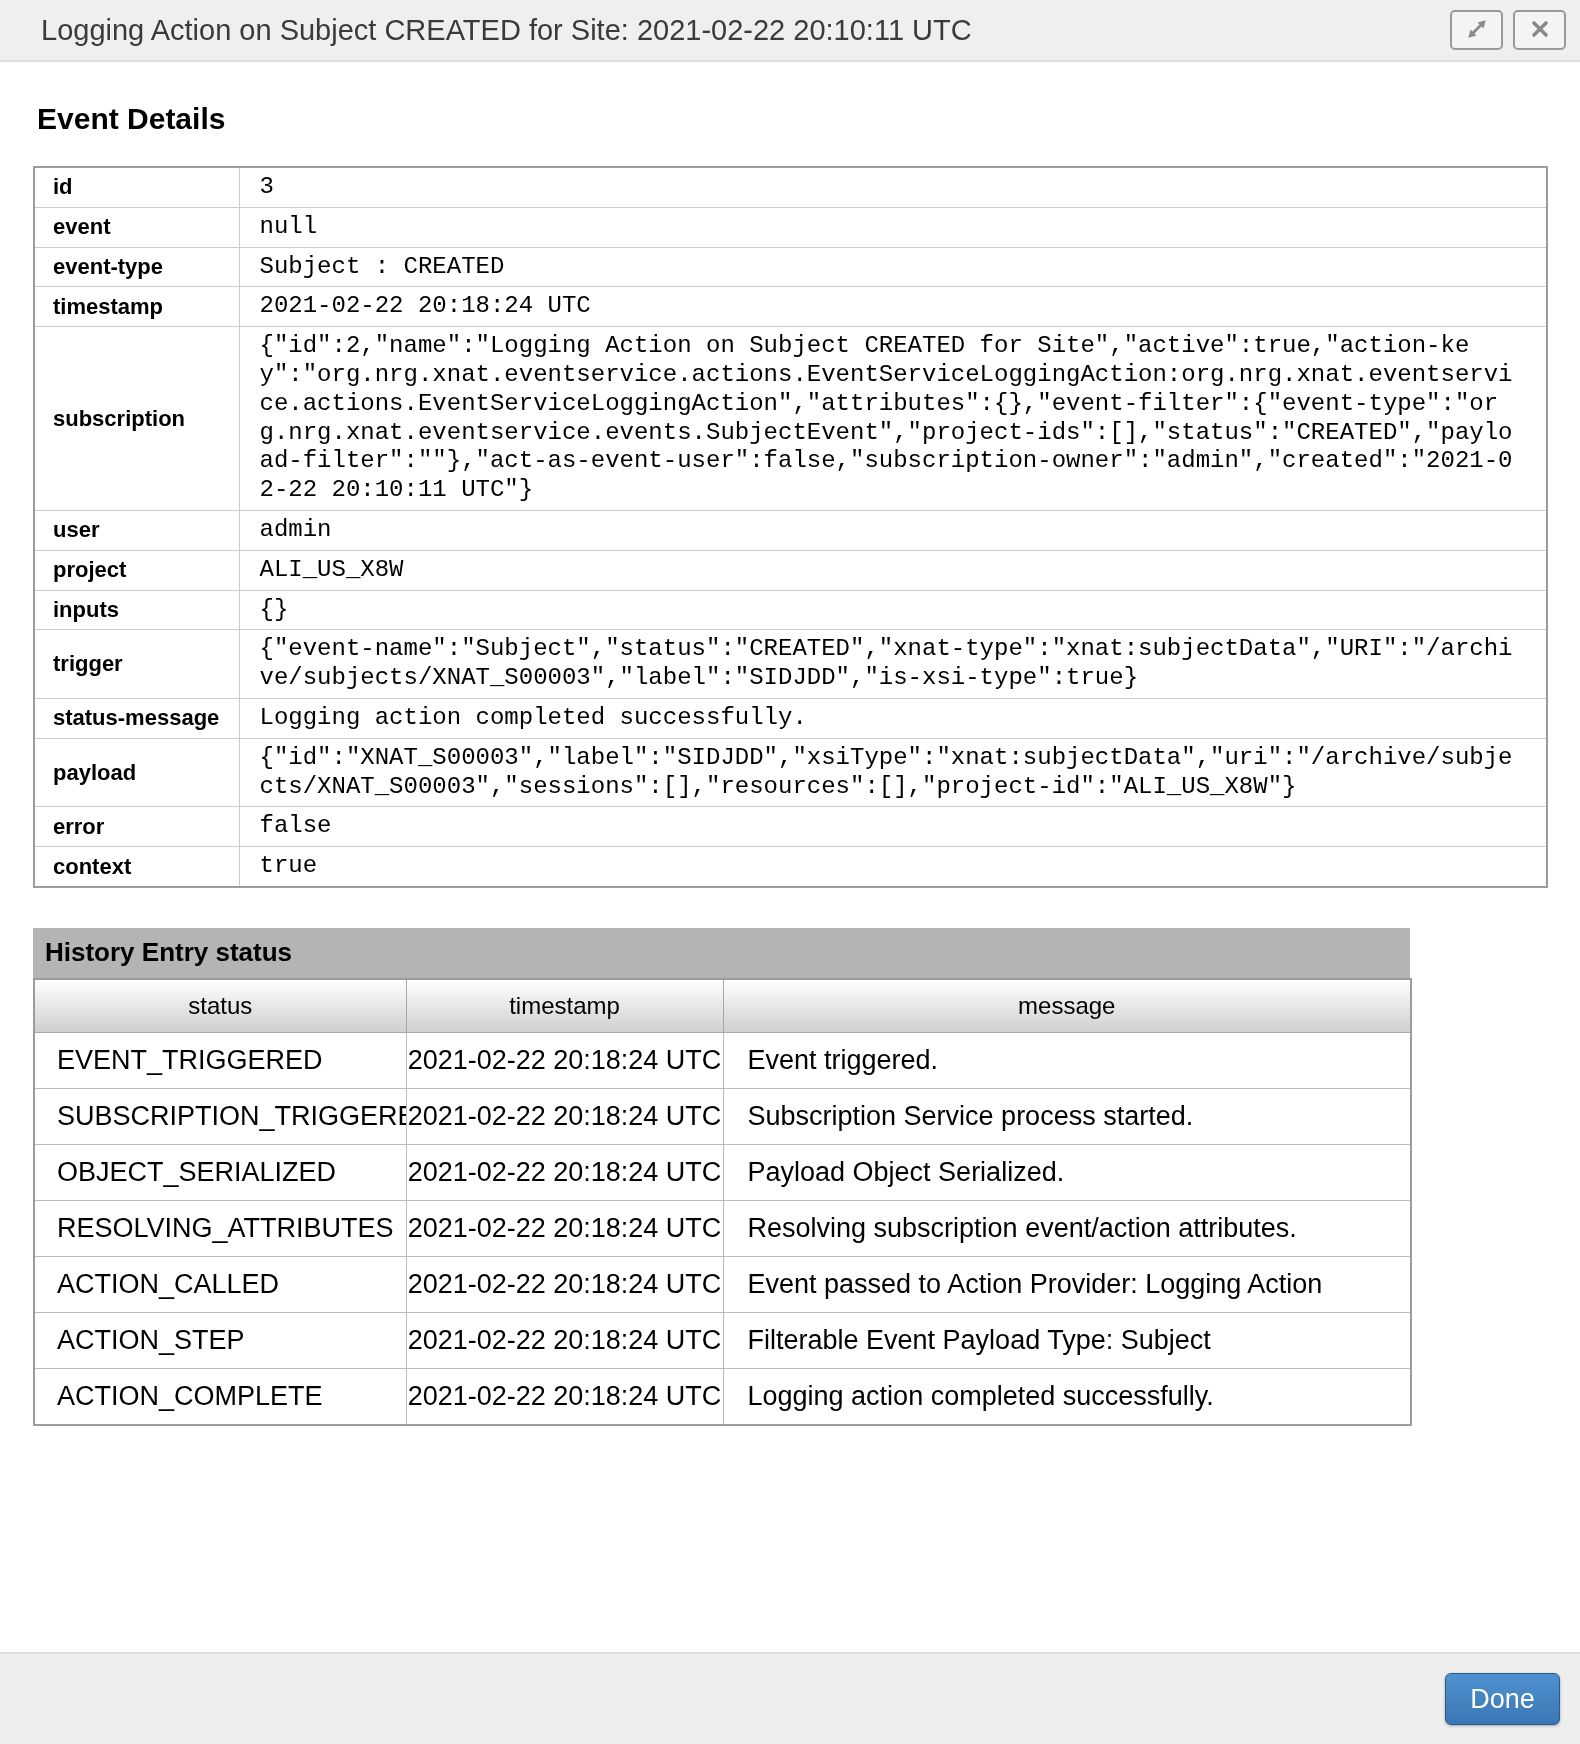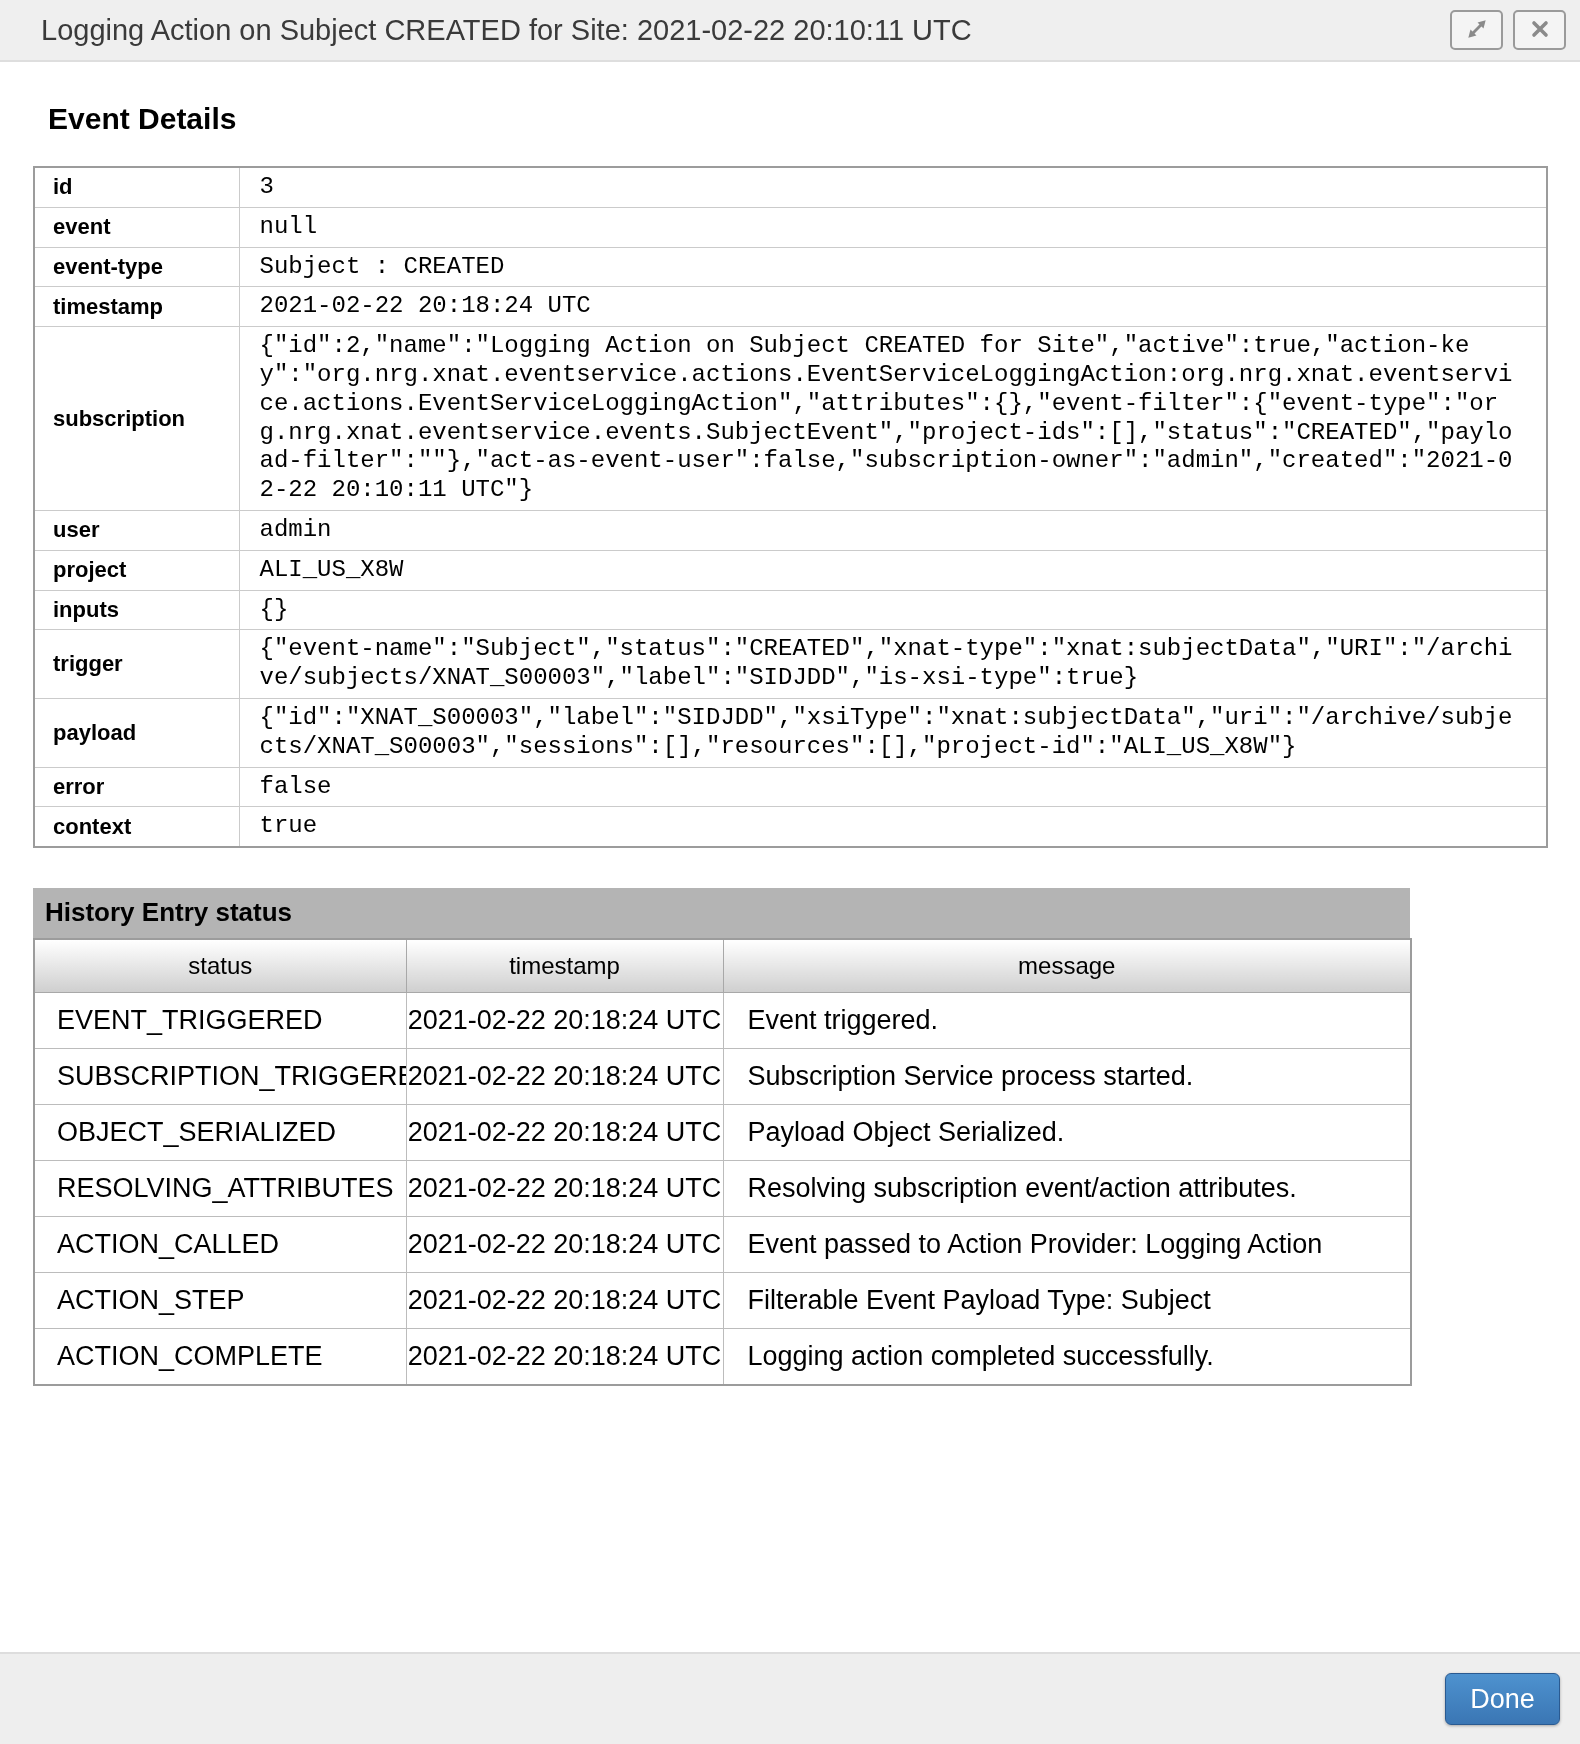--- a/index.html
+++ b/index.html
@@ -36,21 +36,21 @@
     margin-left:10px;
     cursor:pointer;
     padding:0;
   }
 
   
   .content { padding:0 30px 0 33px; }
   .ev-heading {
     font-size:30px;
     font-weight:bold;
-    margin:40px 0 30px 15px;
+    margin:40px 0 30px 4px;
   }
 
   table.ev-table {
     border-collapse:collapse;
     width:1515px;
     border:2px solid #9c9c9c;
     background:#fff;
   }
   table.ev-table td {
     border:1px solid #cbcbcb;
@@ -191,20 +191,24 @@
       </tr>
       <tr>
         <td class="lbl">inputs</td>
         <td class="val">{}</td>
       </tr>
       <tr>
         <td class="lbl">trigger</td>
         <td class="val">{"event-name":"Subject","status":"CREATED","xnat-type":"xnat:subjectData","URI":"/archive/subjects/XNAT_S00003","label":"SIDJDD","is-xsi-type":true}</td>
       </tr>
       <tr>
+        <td class="lbl">status-message</td>
+        <td class="val">Logging action completed successfully.</td>
+      </tr>
+      <tr>
         <td class="lbl">payload</td>
         <td class="val">{"id":"XNAT_S00003","label":"SIDJDD","xsiType":"xnat:subjectData","uri":"/archive/subjects/XNAT_S00003","sessions":[],"resources":[],"project-id":"ALI_US_X8W"}</td>
       </tr>
       <tr>
         <td class="lbl">error</td>
         <td class="val">false</td>
       </tr>
       <tr>
         <td class="lbl">context</td>
         <td class="val">true</td>

